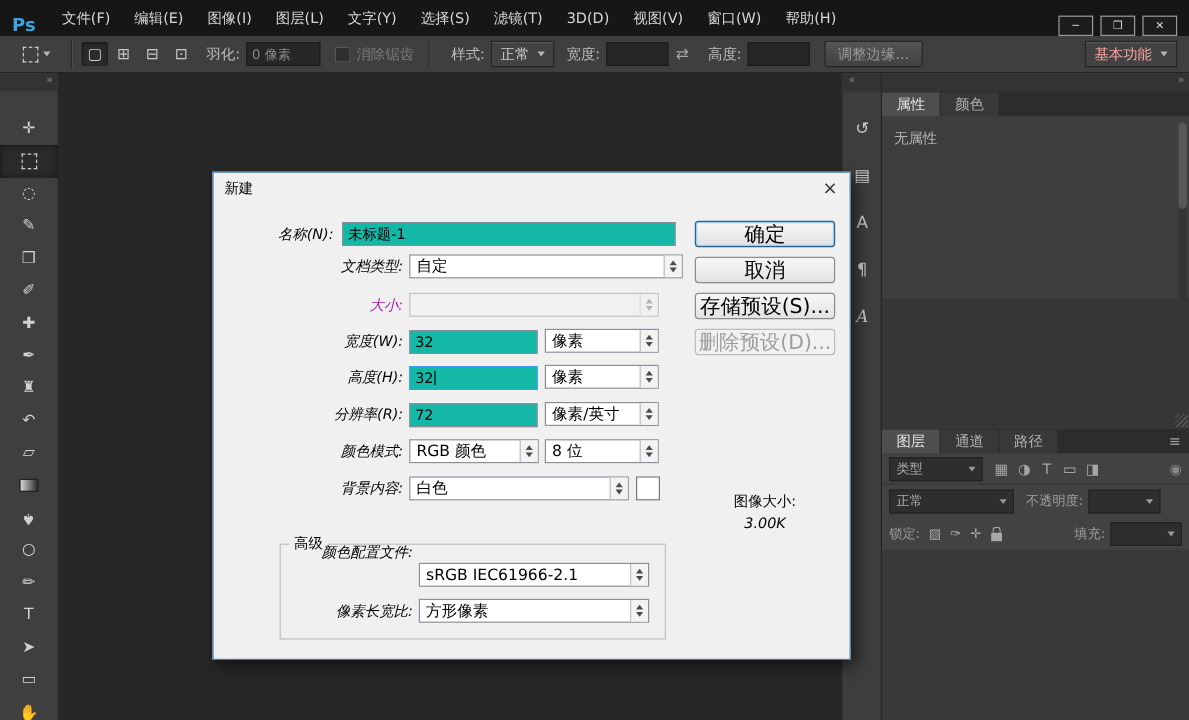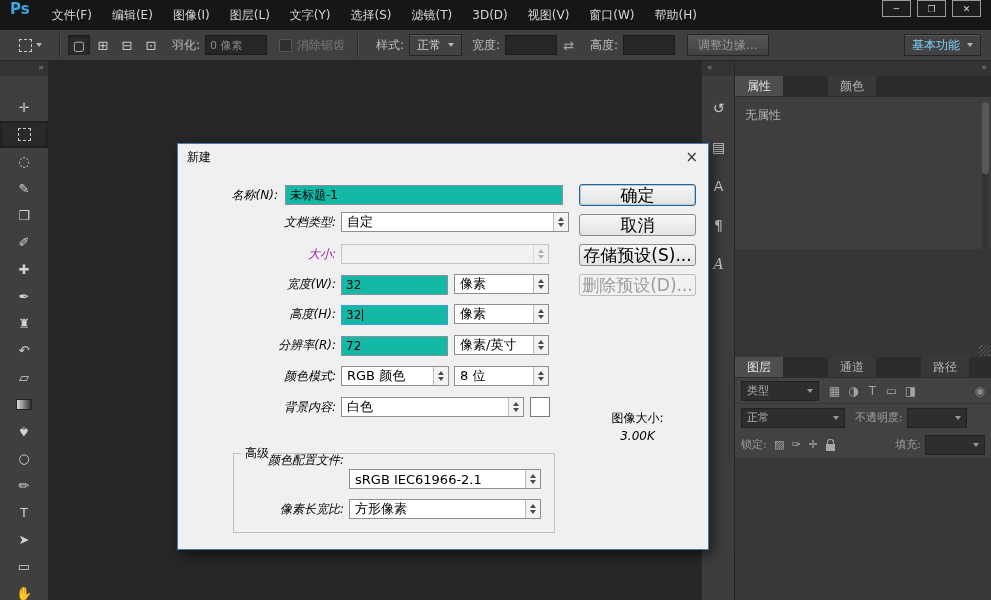--- a/index.html
+++ b/index.html
@@ -1,20 +1,20 @@
 <!DOCTYPE html>
 <html><head>
 <meta charset="utf-8">
 <style>
   html,body{margin:0;padding:0;background:#000;}
   #window{position:relative;width:991px;height:600px;overflow:hidden;background:#272727;
     font-family:"DejaVu Sans","Liberation Sans",sans-serif;-webkit-font-smoothing:antialiased;}
 
   
-  #menubar{position:absolute;top:0;left:0;right:0;height:30px;background:#161616;display:flex;align-items:flex-start;color:#d6d6d6;font-size:12px;}
+  #menubar{position:absolute;top:0;left:0;right:0;height:30px;background:#161616;display:flex;align-items:flex-end;color:#d6d6d6;font-size:12px;}
   .logo{color:#3ba6e0;font-weight:bold;font-size:15px;padding:0 12px 0 10px;}
   .menu-item{padding:0 10px;height:30px;line-height:30px;cursor:default;white-space:nowrap;}
   #winctrl{margin-left:auto;display:flex;gap:6px;padding-right:10px;}
   .wbtn{width:27px;height:15px;border:1px solid #9a9a9a;display:flex;align-items:center;justify-content:center;font-size:9px;color:#dddddd;background:#1d1d1d;}
 
   
   #optionsbar{position:absolute;top:30px;left:0;right:0;height:30px;background:#3f3f3f;border-bottom:1px solid #232323;display:flex;align-items:center;font-size:12px;color:#c2c2c2;}
   .preset{margin-left:8px;width:44px;height:22px;display:flex;align-items:center;justify-content:center;gap:4px;}
   .mq-icon{width:11px;height:11px;border:1px dashed #c9c9c9;}
   .dda{width:0;height:0;border-left:3px solid transparent;border-right:3px solid transparent;border-top:4px solid #b5b5b5;}
@@ -23,21 +23,21 @@
   .mode.active{background:#2b2b2b;box-shadow:inset 0 1px 3px #111;}
   .olabel{margin:0 5px 0 10px;color:#bdbdbd;white-space:nowrap;}
   .olabel.dim{color:#7a7a7a;}
   .oinput{height:18px;background:#262626;border:1px solid #1c1c1c;color:#8a8a8a;font-size:11px;display:flex;align-items:center;padding:0 4px;}
   .feather{width:52px;}
   .wh{width:42px;}
   .checkbox{width:11px;height:11px;background:#2f2f2f;border:1px solid #555;margin:0 5px 0 12px;flex:none;}
   .ocombo{height:20px;background:#424242;border:1px solid #242424;box-shadow:inset 0 1px 0 #585858;display:flex;align-items:center;padding:0 7px;gap:7px;color:#cccccc;}
   .swap{margin:0 6px;color:#a5a5a5;font-size:13px;}
   .obtn{height:20px;background:linear-gradient(#555,#414141);border:1px solid #262626;border-radius:2px;display:flex;align-items:center;padding:0 10px;color:#9b9b9b;margin-left:12px;white-space:nowrap;}
-  .workspace{margin-left:auto;margin-right:10px;color:#7dd3fc;text-align:center;}
+  .workspace{margin-left:auto;margin-right:10px;color:#fca5a5;text-align:center;}
 
   
   #tooldock{position:absolute;left:0;top:61px;bottom:0;width:48px;background:#3f3f3f;border-right:1px solid #2a2a2a;}
   .dockhead{height:14px;background:#333;color:#8f8f8f;font-size:9px;padding:1px 5px 0 5px;letter-spacing:-1px;}
   .dockhead.r{text-align:right;}
   #tools{margin-top:18px;}
   .tool{width:48px;height:27px;display:flex;align-items:center;justify-content:center;color:#d2d2d2;font-size:13px;}
   .tool.selected{background:#2a2a2a;box-shadow:inset 0 0 4px #141414;}
   .grad-swatch{width:14px;height:9px;background:linear-gradient(90deg,#d9d9d9,#2e2e2e);border:1px solid #222;}
   .rot{transform:rotate(180deg);display:inline-block;}
@@ -47,21 +47,21 @@
   #canvas{position:absolute;left:49px;top:61px;right:290px;bottom:0;background:#272727;}
 
   
   #icondock{position:absolute;top:61px;bottom:0;width:33px;left:701px;background:#3d3d3d;border-left:1px solid #2a2a2a;display:flex;flex-direction:column;}
   #dock-icons{margin-top:12px;display:flex;flex-direction:column;}
   .dicon{width:33px;height:39px;display:flex;align-items:center;justify-content:center;color:#c9c9c9;font-size:14px;}
 
   
   #panels{position:absolute;top:61px;right:0;bottom:0;left:734px;background:#424242;border-left:1px solid #262626;display:flex;flex-direction:column;}
   .phead{height:14px;background:#333;color:#8f8f8f;font-size:9px;text-align:right;padding:1px 5px 0 0;letter-spacing:-1px;flex:none;}
-  .tabbar{height:21px;background:#2c2c2c;display:flex;align-items:flex-start;flex:none;gap:44px;}
+  .tabbar{height:21px;background:#2c2c2c;display:flex;align-items:center;flex:none;}
   .tab{height:20px;line-height:20px;padding:0 12px;font-size:12px;color:#b2b2b2;background:#383838;margin-right:1px;white-space:nowrap;}
   .tab.active{background:#4e4e4e;color:#e4e4e4;}
   .panelmenu{margin-left:auto;color:#a7a7a7;font-size:12px;padding:0 7px;line-height:20px;}
   #props-content{height:260px;background:#3e3e3e;position:relative;font-size:12px;color:#b3b3b3;flex:none;}
   #props-content .emptytext{padding:10px;}
   #props-content .lower{position:absolute;left:0;right:0;top:152px;bottom:0;background:#363636;}
   .scrolltrack{position:absolute;right:2px;top:5px;width:7px;height:150px;background:#353535;border-radius:4px;}
   .scrollthumb{position:absolute;right:2px;top:5px;width:7px;height:72px;background:#585858;border-radius:4px;}
   .grip{position:absolute;right:1px;bottom:1px;width:11px;height:11px;background:repeating-linear-gradient(135deg,transparent 0 2px,#5b5b5b 2px 3px);}
   .lrow{display:flex;align-items:center;padding:0 6px;background:#424242;font-size:11px;color:#9f9f9f;flex:none;}

